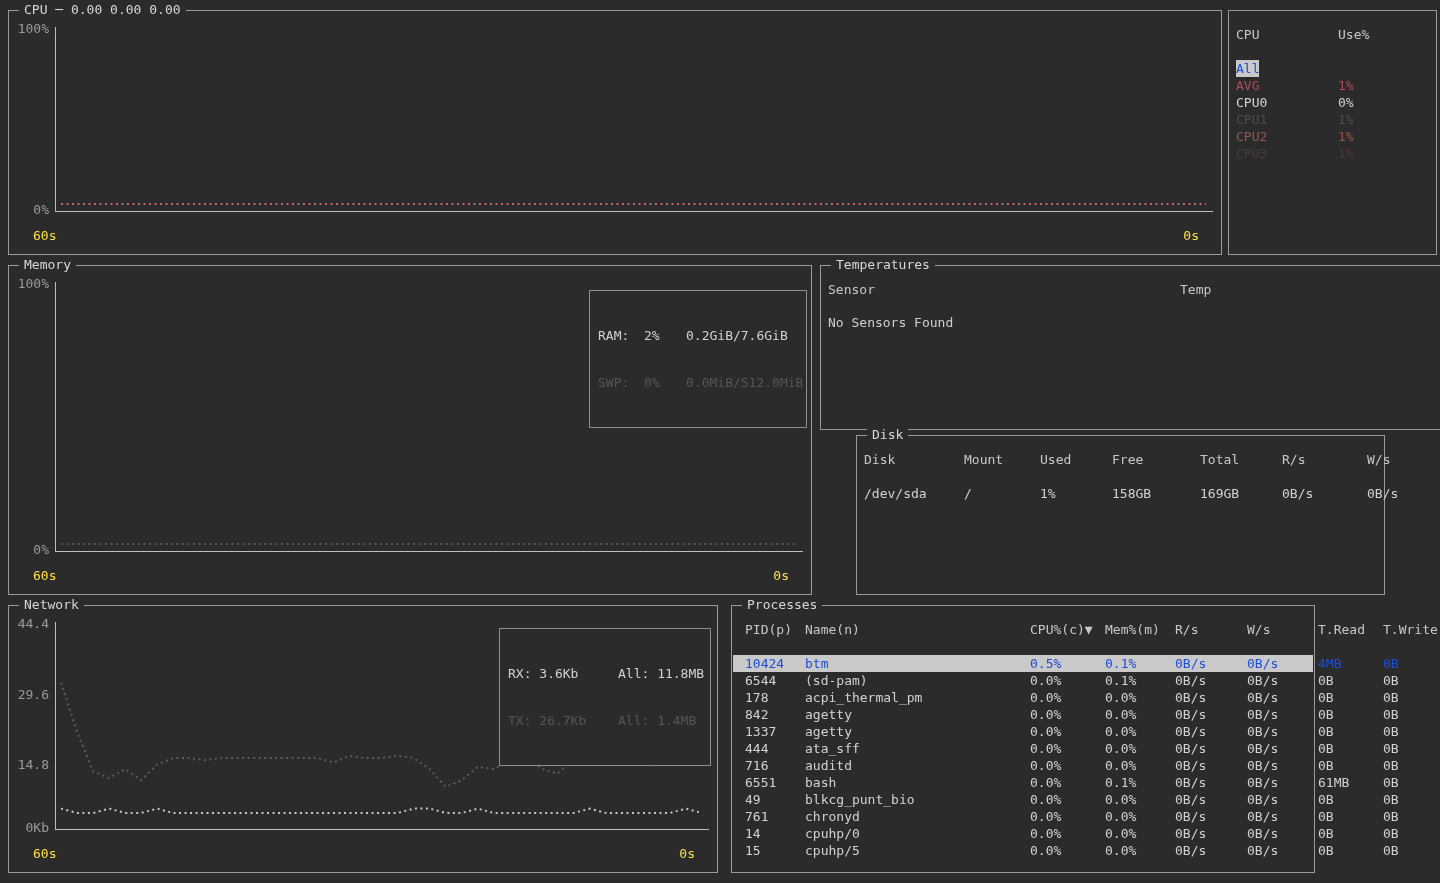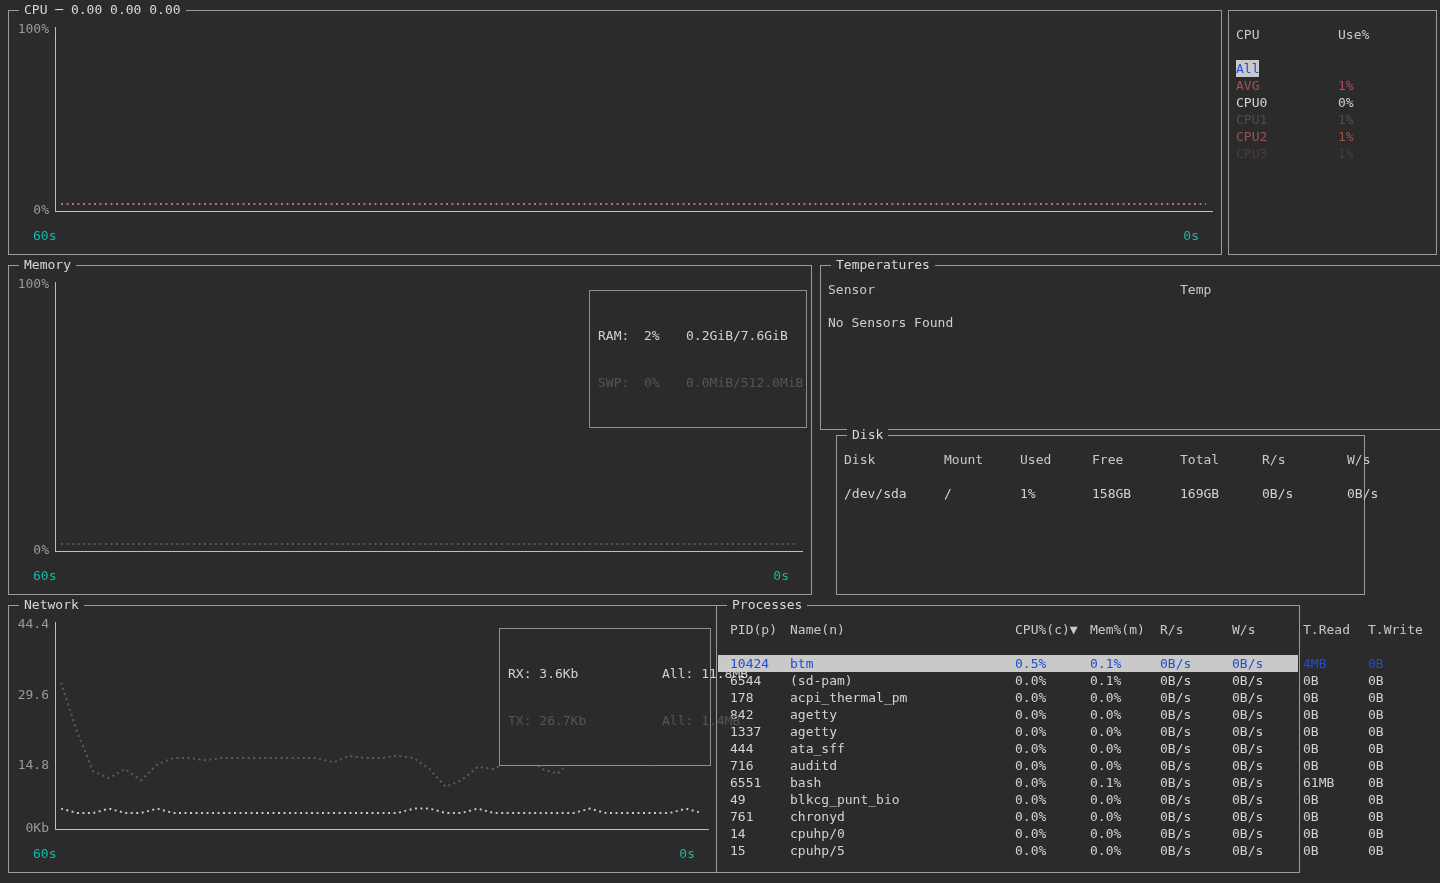--- a/index.html
+++ b/index.html
@@ -22,31 +22,31 @@
     background:#2b2b2b; padding:0 5px;
     color:#d8d8d8; white-space:pre; line-height:16px;
   }
   
   .plot {
     position:absolute; left:46px; top:16px; right:8px; bottom:42px;
     border-left:1px solid #bdbdbd; border-bottom:1px solid #bdbdbd;
   }
   .plot svg { position:absolute; left:0; top:0; }
   .ytick { position:absolute; width:38px; text-align:right; color:#9a9a9a; line-height:16px; }
-  .xtick { position:absolute; bottom:10px; color:#14b8a6; line-height:16px; }
+  .xtick { position:absolute; bottom:10px; color:#fde047; line-height:16px; }
   .xtick.left { left:24px; }
   .xtick.right { right:22px; }
   
   .overlay {
     position:absolute; border:1px solid #8f8f8f; background:#2b2b2b;
     padding:6px 8px; z-index:3; white-space:pre;
   }
   .overlay .row { display:grid; line-height:17px; }
   .mem-ov .row { grid-template-columns:46px 42px auto; }
-  .net-ov .row { grid-template-columns:110px auto;gap:44px; }
+  .net-ov .row { grid-template-columns:110px auto; }
   .dim { color:#555555; }
   
   .thead, .trow { display:grid; white-space:pre; line-height:17px; }
   .thead { color:#c8c8c8; }
   .proc-grid { grid-template-columns:60px 225px 75px 70px 72px 71px 65px auto; padding-left:12px; }
   .disk-grid { grid-template-columns:100px 76px 72px 88px 82px 85px auto; padding-left:6px; }
   .temp-grid { grid-template-columns:352px auto; padding-left:6px; }
   .leg-grid  { grid-template-columns:102px auto; padding-left:6px; }
   .thead-abs { position:absolute; top:15px; left:1px; right:1px; }
   .rows-abs  { position:absolute; top:49px; left:1px; right:1px; }
@@ -143,21 +143,21 @@
 
 <div class="panel" style="left:820px; top:265px; width:690px; height:165px;">
   <span class="ptitle">Temperatures</span>
   <div class="thead temp-grid thead-abs">
     <span>Sensor</span>
     <span>Temp</span>
   </div>
   <div class="empty-msg">No Sensors Found</div>
 </div>
 
-<div class="panel" style="left:836px; top:435px; width:529px; height:160px;">
+<div class="panel" style="left:856px; top:435px; width:529px; height:160px;">
   <span class="ptitle">Disk</span>
   <div class="thead disk-grid thead-abs">
     <span>Disk</span>
     <span>Mount</span>
     <span>Used</span>
     <span>Free</span>
     <span>Total</span>
     <span>R/s</span>
     <span>W/s</span>
   </div>
@@ -194,21 +194,21 @@
       <span>RX: 3.6Kb</span>
       <span>All: 11.8MB</span>
     </div>
     <div class="row dim">
       <span>TX: 26.7Kb</span>
       <span>All: 1.4MB</span>
     </div>
   </div>
 </div>
 
-<div class="panel" style="left:716px; top:605px; width:584px; height:268px;">
+<div class="panel" style="left:731px; top:605px; width:584px; height:268px;">
   <span class="ptitle">Processes</span>
   <div class="thead proc-grid thead-abs">
     <span>PID(p)</span>
     <span>Name(n)</span>
     <span>CPU%(c)▼</span>
     <span>Mem%(m)</span>
     <span>R/s</span>
     <span>W/s</span>
     <span>T.Read</span>
     <span>T.Write</span>

